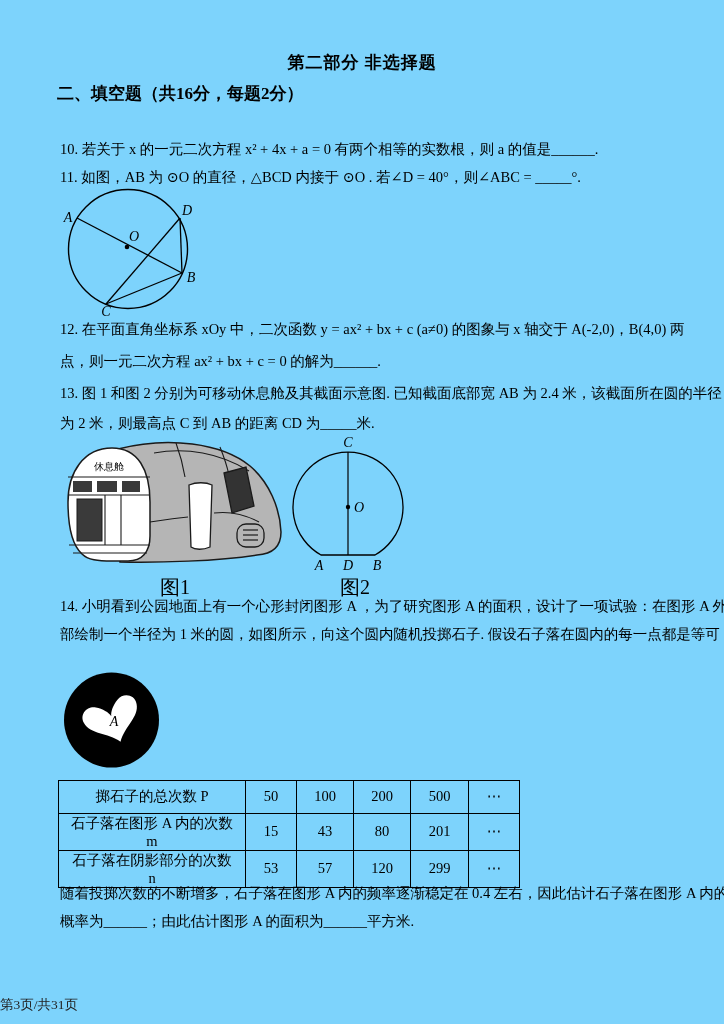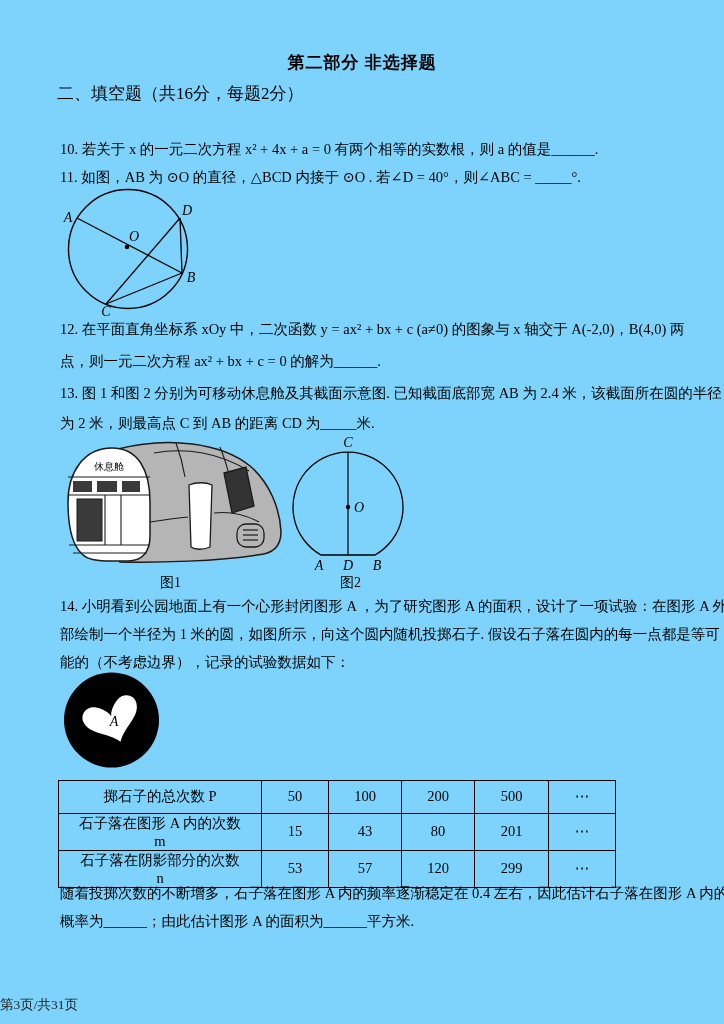--- a/index.html
+++ b/index.html
@@ -11,45 +11,45 @@
     color:#000;
     overflow:hidden;
   }
   .part-title{
     position:absolute;top:51px;left:0;width:100%;
     text-align:center;font-weight:bold;font-size:17px;
     letter-spacing:1px;
   }
   .section-heading{
     position:absolute;top:82px;left:57px;
-    font-weight:normal;font-size:17px;
+    font-weight:bold;font-size:17px;
   }
   .tline{
     position:absolute;left:60px;
     font-size:14.5px;white-space:nowrap;
   }
   .caption{
-    position:absolute;font-size:14px;
+    position:absolute;font-size:20px;
   }
   .figsvg{position:absolute;}
   .figsvg text{
     font-family:"Liberation Serif","DejaVu Serif",serif;
     font-style:italic;font-size:14px;fill:#000;
   }
   .figsvg text.cjk{font-style:normal;font-size:10px;}
   table.stats{
     position:absolute;left:58px;top:780px;
     border-collapse:collapse;
     font-size:14.5px;
   }
   table.stats td{
     border:1.5px solid #000;
     text-align:center;
     height:31.5px;
-    padding:0 20px;
+    padding:0 12px;
   }
   td.lbl{width:162px;}
   td.v1{width:26px;}
   td.v2{width:32px;}
   td.v3{width:32px;}
   td.v4{width:33px;}
   td.v5{width:26px;}
   .footer{
     position:absolute;top:996px;left:0;width:100%;
     font-size:13.5px;color:#222;
@@ -127,21 +127,20 @@
     <text x="31" y="134" text-anchor="middle">A</text>
     <text x="60" y="134" text-anchor="middle">D</text>
     <text x="89" y="134" text-anchor="middle">B</text>
   </svg>
 
   <div class="caption" style="top:574px;left:160px">图1</div>
   <div class="caption" style="top:574px;left:340px">图2</div>
 
   <div class="tline" style="top:597px">14. 小明看到公园地面上有一个心形封闭图形 A ，为了研究图形 A 的面积，设计了一项试验：在图形 A 外</div>
   <div class="tline" style="top:625px">部绘制一个半径为 1 米的圆，如图所示，向这个圆内随机投掷石子. 假设石子落在圆内的每一点都是等可</div>
-  <div class="tline" style="top:653px">能的（不考虑边界），记录的试验数据如下：</div>
 
   <svg class="figsvg" style="top:668px;left:56px" width="115" height="112" viewBox="0 0 115 112">
     <circle cx="55.5" cy="52" r="47.5" fill="#000"></circle>
     <g transform="translate(57,53) rotate(-20)">
       <path d="M 0 22 C -9 9 -26 5 -28 -8 C -29.5 -18 -19 -23 -11.5 -18.5 C -5.5 -15 -1 -9.5 0 -5 C 1 -9.5 5.5 -15 11.5 -18.5 C 19 -23 29.5 -18 28 -8 C 26 5 9 9 0 22 Z" fill="#fff"></path>
     </g>
     <text x="58" y="58" text-anchor="middle">A</text>
   </svg>
 
   <table class="stats">

